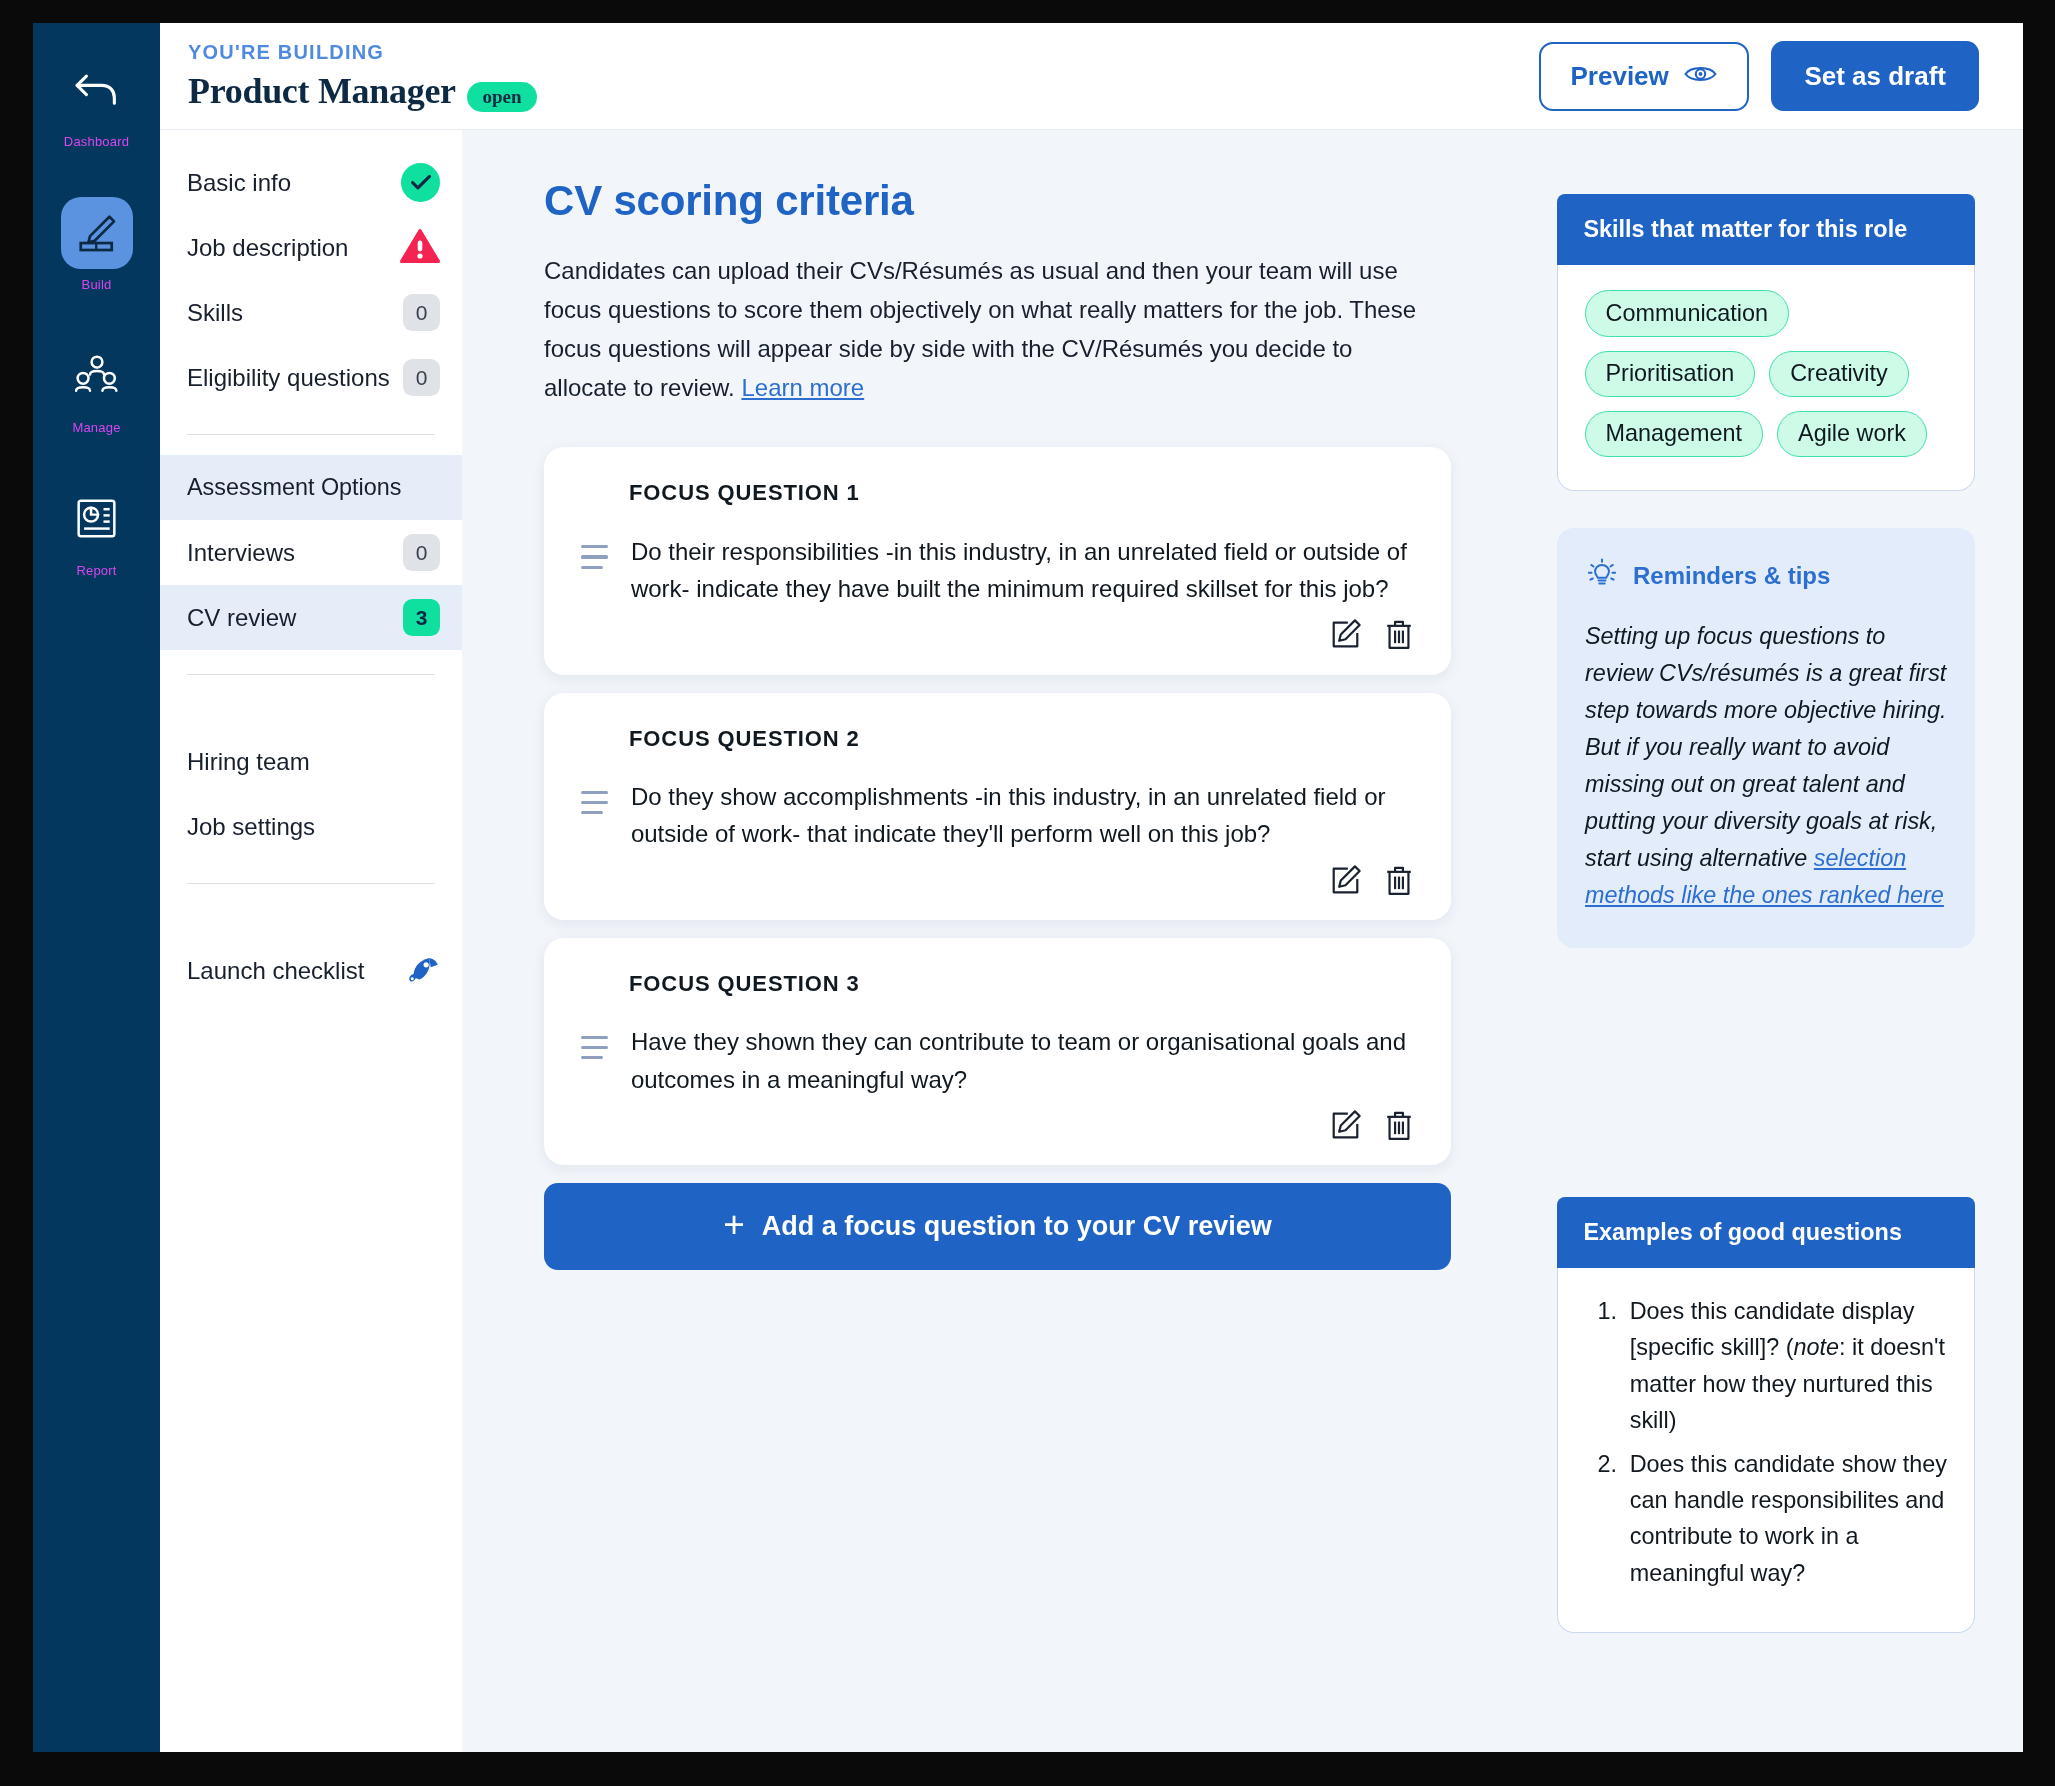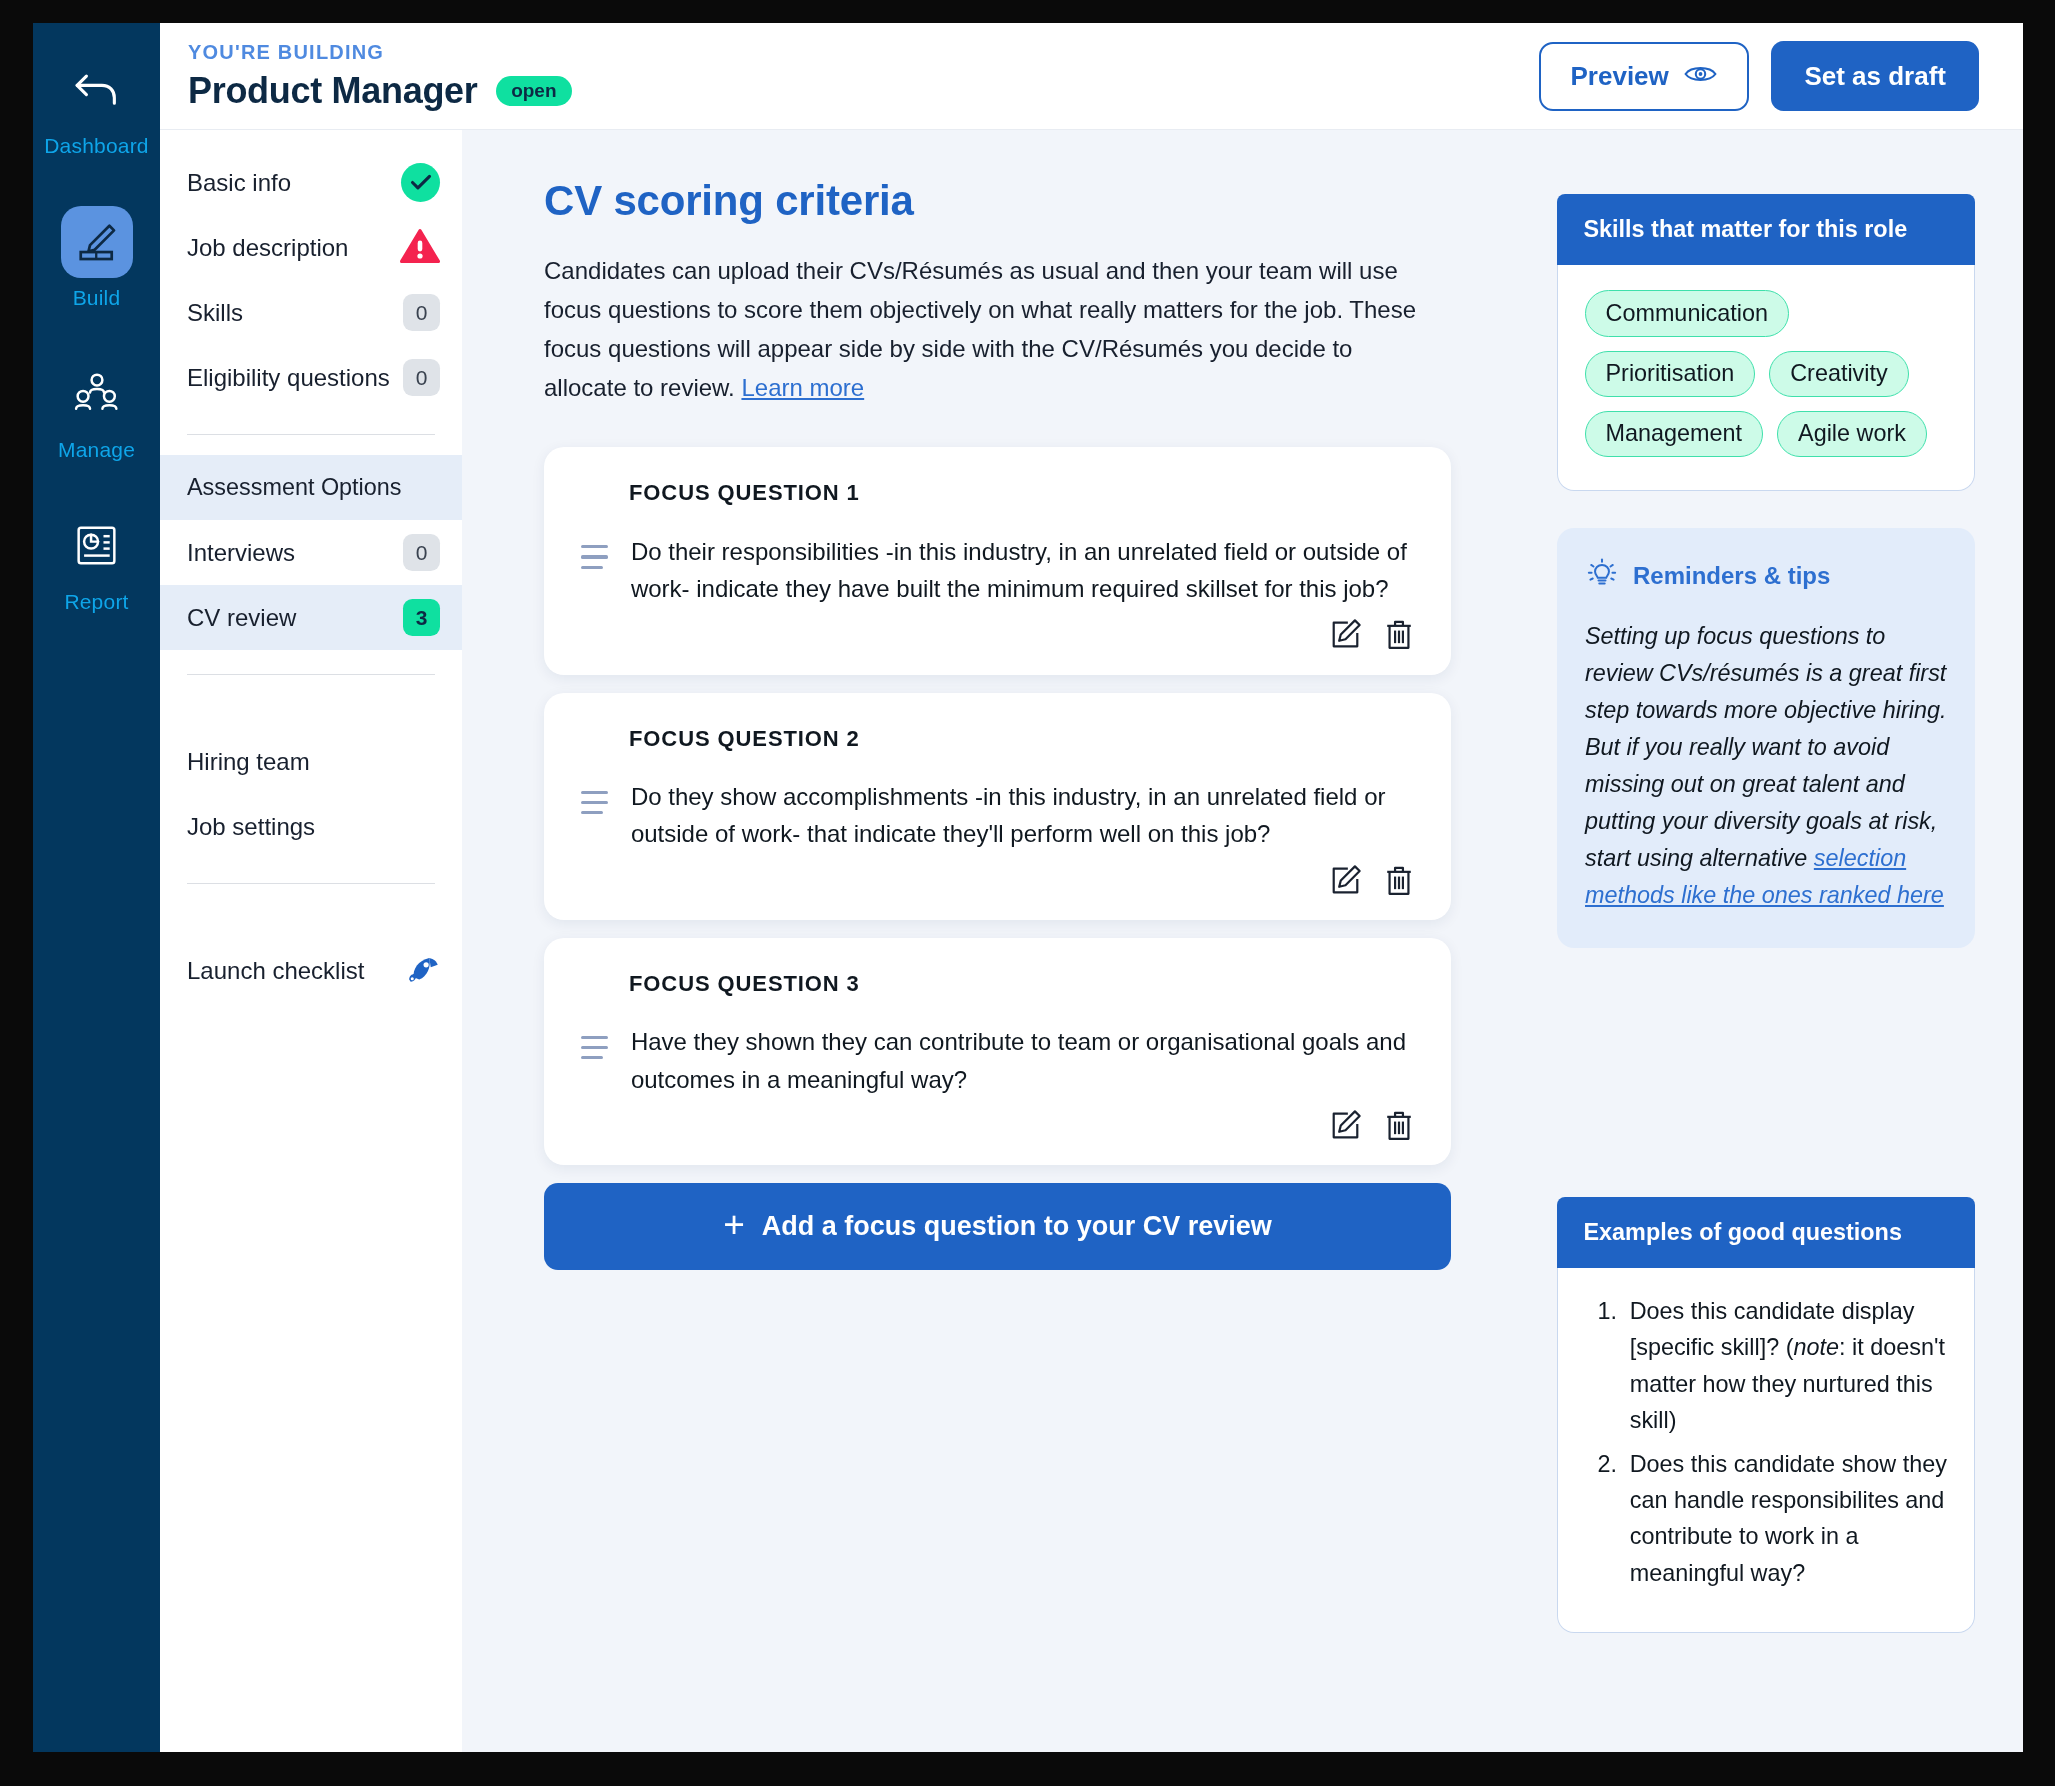--- a/index.html
+++ b/index.html
@@ -35,22 +35,22 @@
     margin-bottom: 48px;
     cursor: pointer;
   }
   .rail-icon-box {
     width: 72px; height: 72px;
     border-radius: 20px;
     display: flex; align-items: center; justify-content: center;
   }
   .rail-icon-box.active { background: #5b93e0; }
   .rail-label {
-    color: #0ea5e9;
-    font-size: 21px;
+    color: #d946ef;
+    font-size: 13px;
     margin-top: 7.8px;
     letter-spacing: 0.2px;
   }
 
   
   #maincol { flex: 1 1 auto; display: flex; flex-direction: column; min-width: 0; }
 
   
   #topbar {
     height: 107px;
@@ -61,21 +61,21 @@
     flex: 0 0 107px;
   }
   #title-block { display: flex; flex-direction: column; justify-content: center; }
   #eyebrow {
     color: #4f8ae0;
     font-size: 20px;
     font-weight: bold;
     letter-spacing: 1.2px;
     margin-bottom: 5.5px;
   }
-  #title-row { display: flex; align-items: center; gap: 18px; }
+  #title-row { display: flex; align-items: flex-end; gap: 11px; font-family: Liberation Serif, serif; }
   #job-title {
     color: #0d2944;
     font-size: 36px;
     font-weight: bold;
     letter-spacing: -0.3px;
   }
   #status-badge {
     background: #0fe0a0;
     color: #0d2944;
     font-size: 19px;

